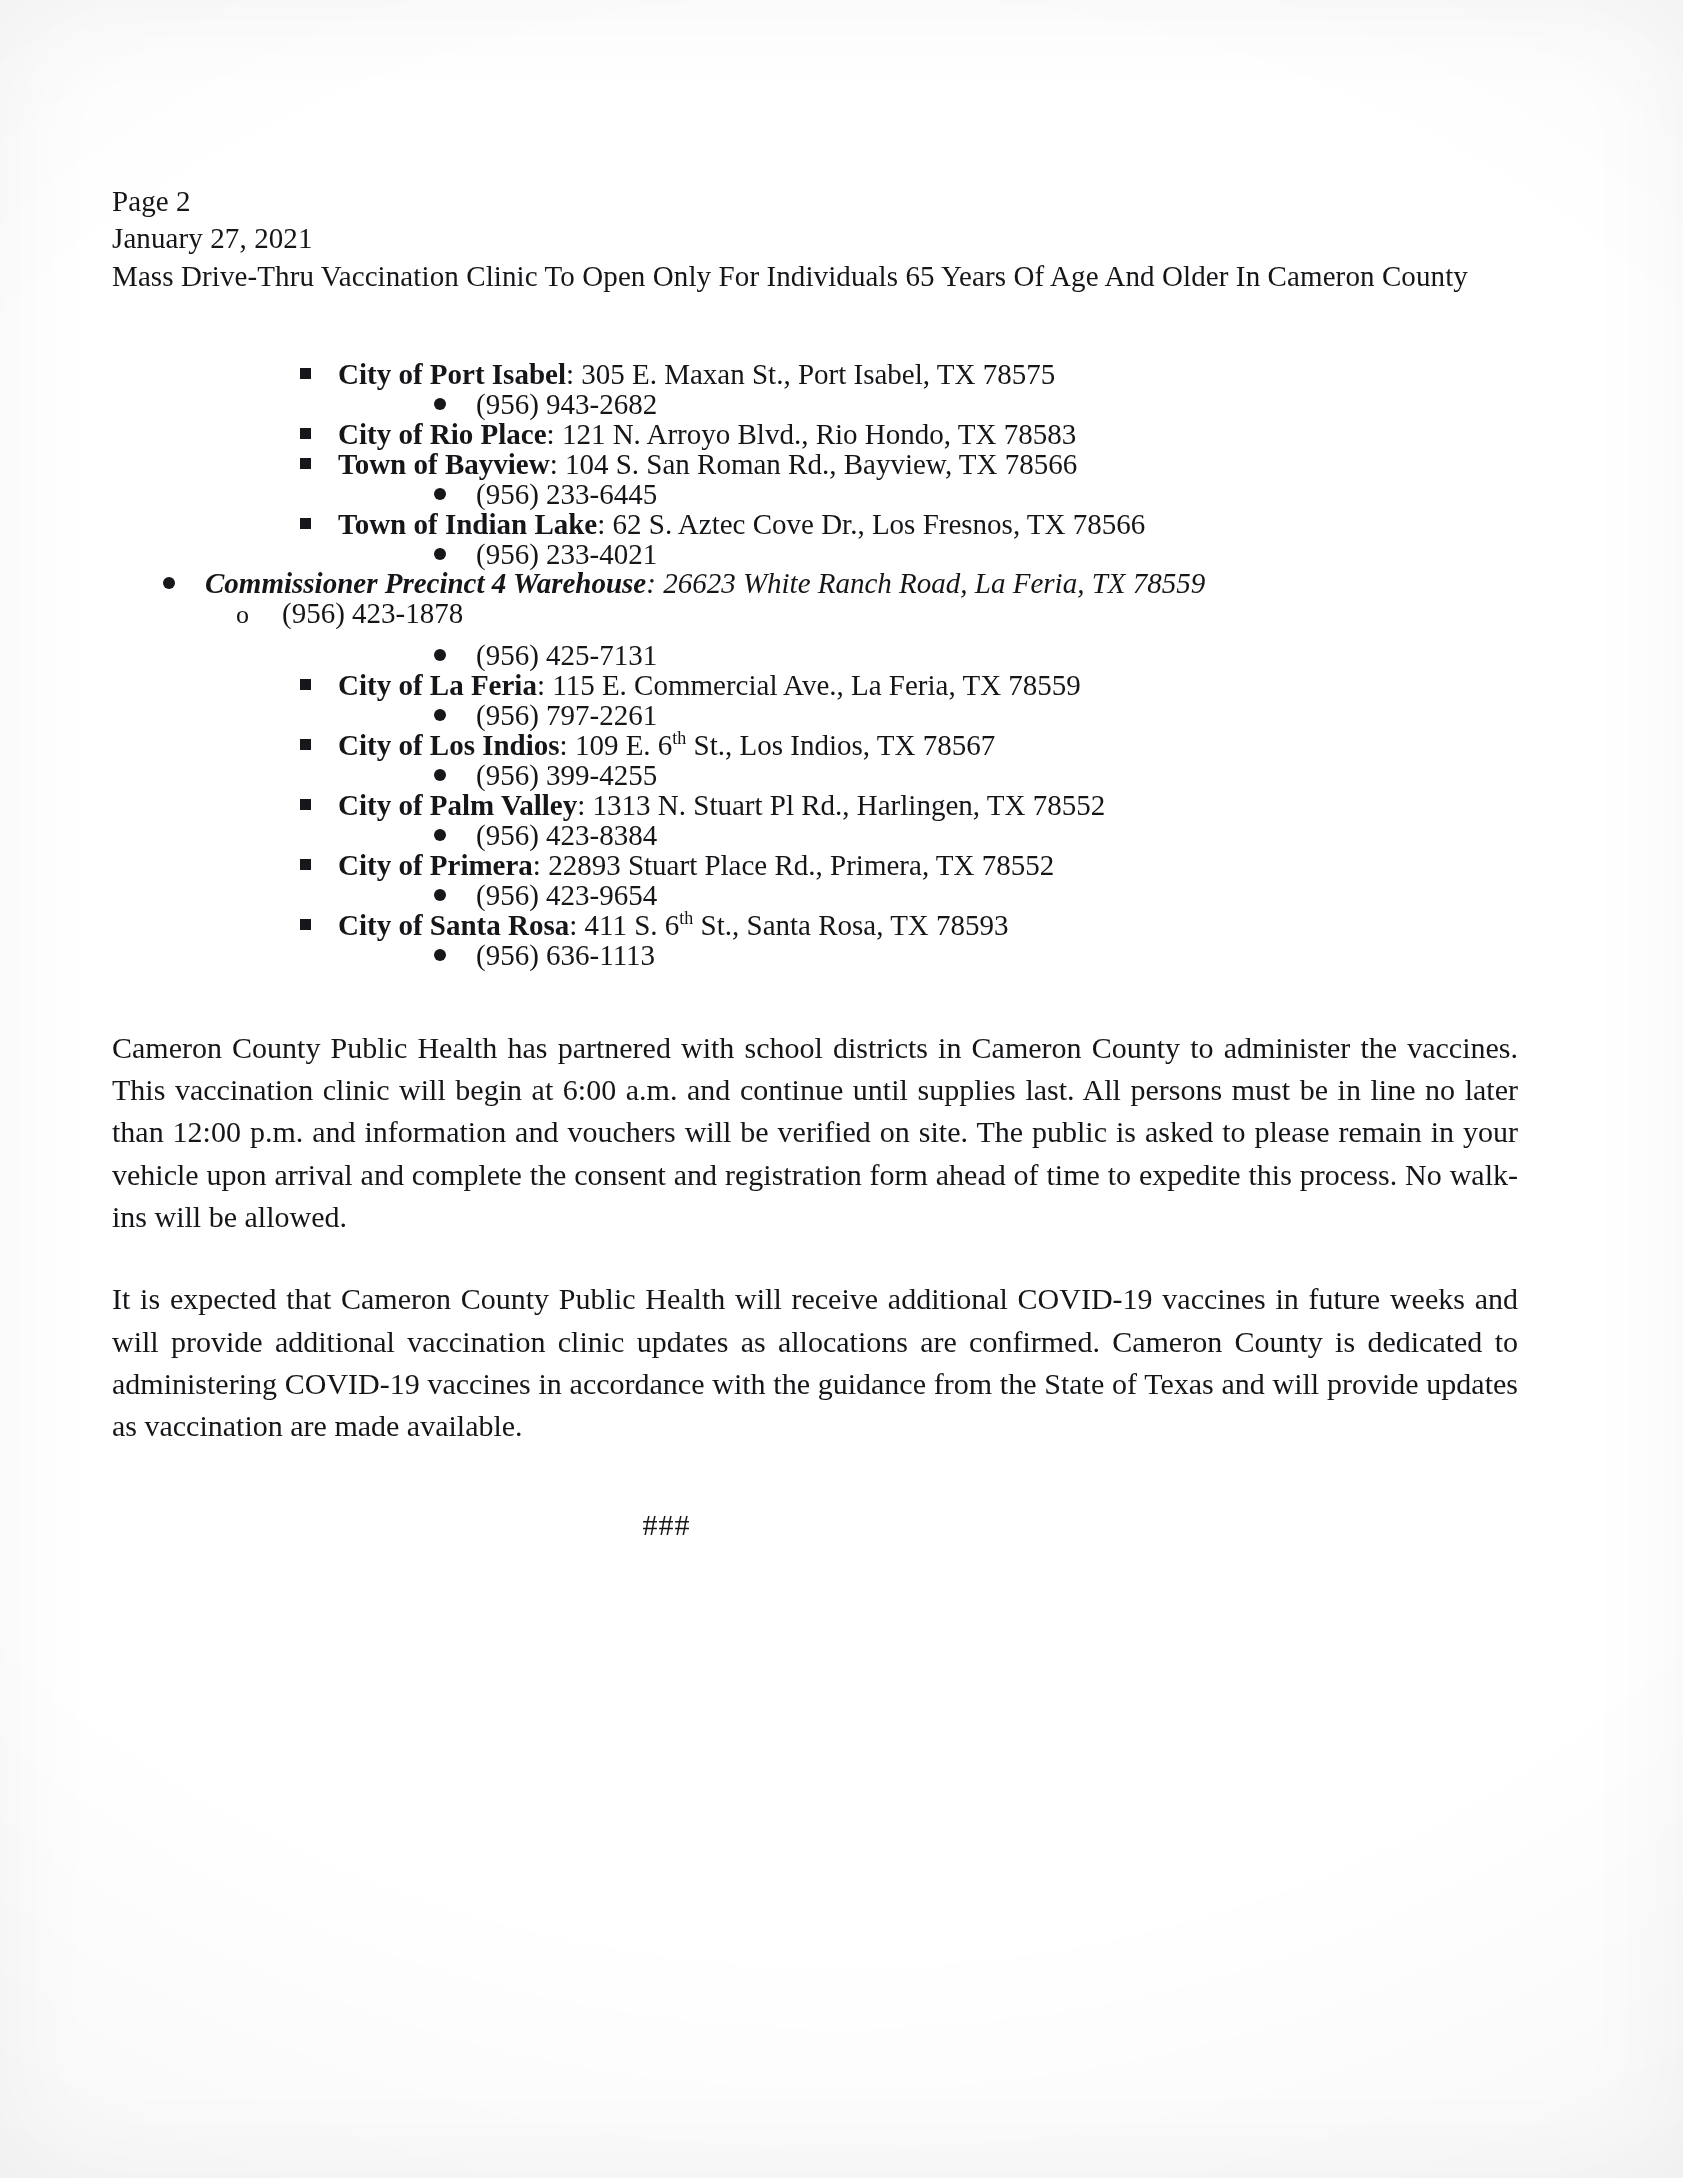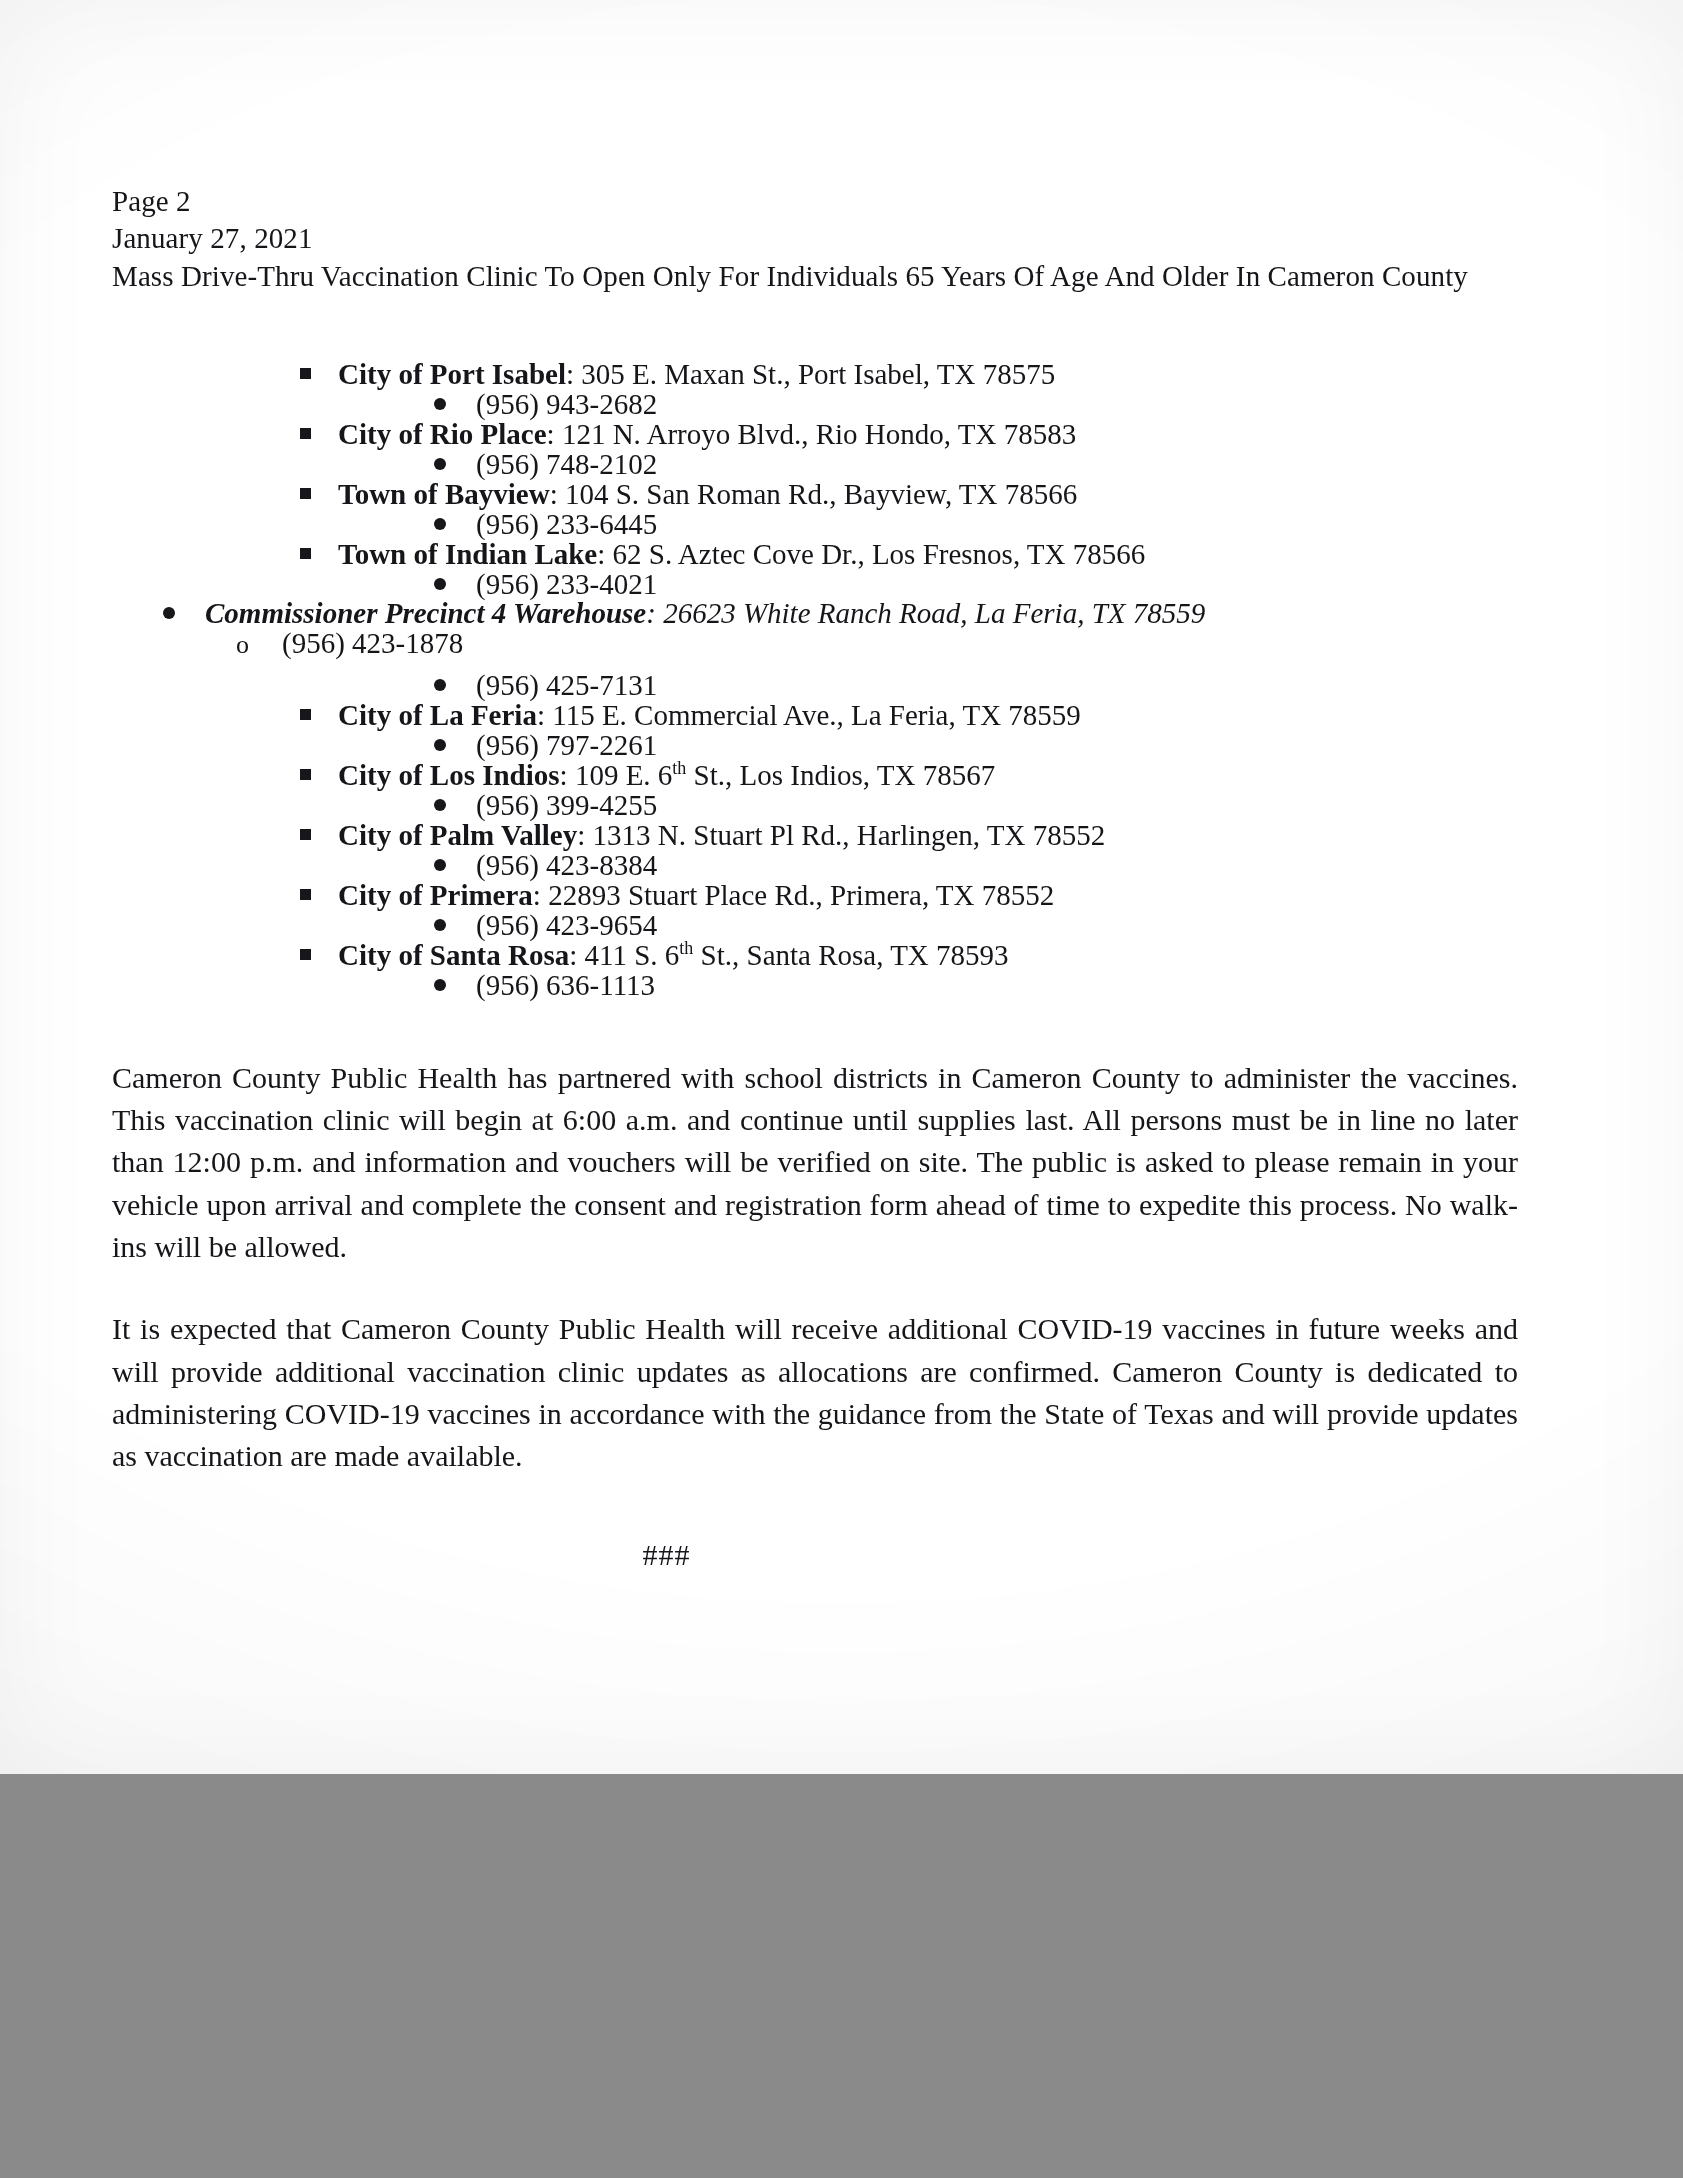--- a/index.html
+++ b/index.html
@@ -7,21 +7,21 @@
     margin: 0;
     padding: 0;
     background: #8a8a8a;
   }
   body {
     font-family: "Liberation Serif", "DejaVu Serif", serif;
   }
   .page {
     position: relative;
     width: 1683px;
-    height: 1774px;
+    height: 2178px;
     margin: 0 auto;
     background: #ffffff;
     overflow: hidden;
     
     box-shadow: inset 0 0 119px rgba(0,0,0,0.045);
   }
   .scan-tint {
     position: absolute;
     inset: 0;
     pointer-events: none;
@@ -163,24 +163,20 @@
         </li>
         <li class="row lvl-phone">
           <span class="bullet disc"></span>
           <span class="row-text">(956) 943-2682</span>
         </li>
 
         <li class="row lvl-site">
           <span class="bullet square"></span>
           <span class="row-text"><span class="venue-name">City of Rio Place</span><span>: 121 N. Arroyo Blvd., Rio Hondo, TX 78583</span></span>
         </li>
-        <li class="row lvl-phone">
-          <span class="bullet disc"></span>
-          <span class="row-text">(956) 748-2102</span>
-        </li>
 
         <li class="row lvl-site">
           <span class="bullet square"></span>
           <span class="row-text"><span class="venue-name">Town of Bayview</span><span>: 104 S. San Roman Rd., Bayview, TX 78566</span></span>
         </li>
         <li class="row lvl-phone">
           <span class="bullet disc"></span>
           <span class="row-text">(956) 233-6445</span>
         </li>
 

